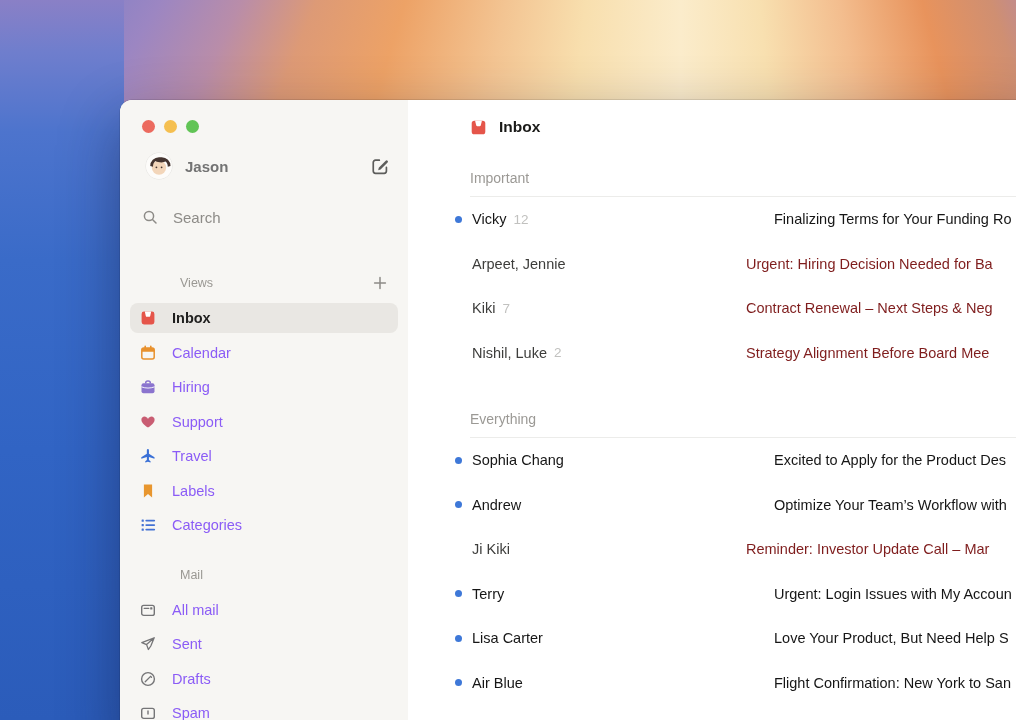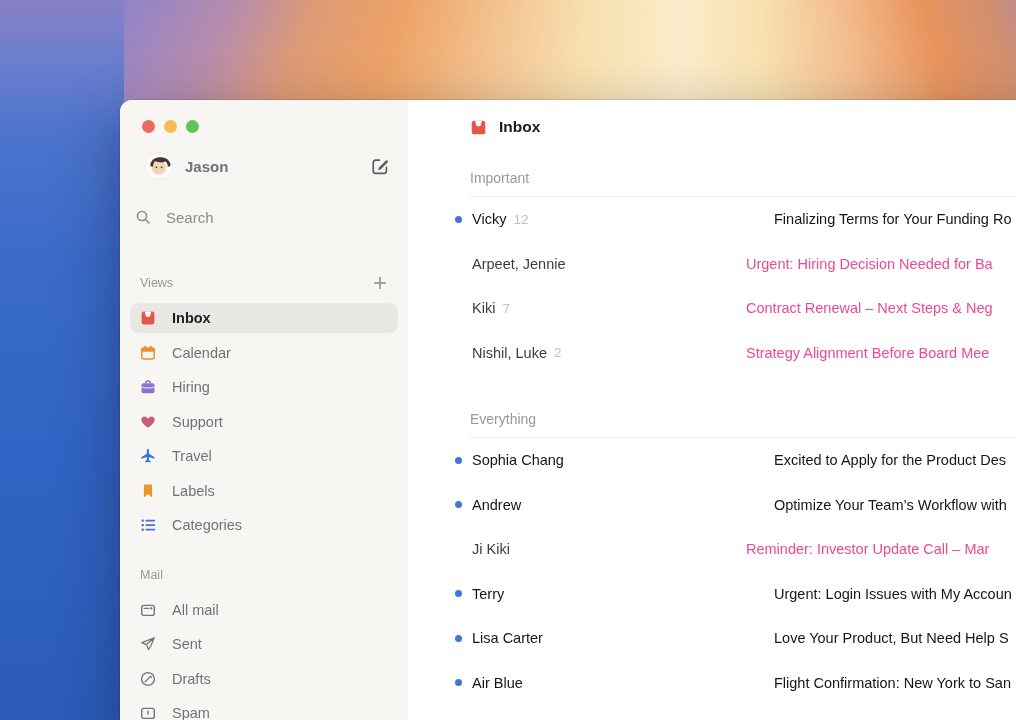--- a/index.html
+++ b/index.html
@@ -16,47 +16,47 @@
     background:#fff;border-radius:12px;display:flex;overflow:hidden;
     box-shadow:0 22px 60px rgba(18,18,48,.42),0 0 0 .5px rgba(0,0,0,.18);}
   
   .sidebar{width:288px;flex:0 0 288px;background:#f7f6f3;display:flex;flex-direction:column;}
   .traffic{display:flex;gap:9px;margin:20px 0 0 22px;}
   .traffic span{width:13px;height:13px;border-radius:50%;display:block;}
   .user-row{margin-top:17px;height:32px;display:flex;align-items:center;padding:0 18px 0 26px;}
   .avatar{width:26px;height:26px;border-radius:50%;overflow:hidden;flex:0 0 26px;box-shadow:0 0 0 .5px rgba(0,0,0,.08);}
   .user-name{margin-left:13px;font-size:15px;font-weight:700;color:#737373;flex:1;}
   .icon-btn{width:20px;height:20px;display:flex;align-items:center;justify-content:center;cursor:pointer;}
-  .search-row{margin-top:20px;height:30px;display:flex;align-items:center;padding-left:15px;gap:15px;}
+  .search-row{margin-top:20px;height:30px;display:flex;align-items:center;padding-left:22px;gap:15px;}
   .search-label{font-size:15px;color:#8d8b87;}
   .section-head{margin:0 18px 0 20px;height:18px;display:flex;align-items:center;}
-  .section-head .sec-label{font-size:12.5px;color:#9a9893;flex:1;}
+  .section-head .sec-label{font-size:12.5px;color:#9a9893;flex:1;margin-left:40px;}
   .side-items{margin-top:11px;}
   .side-item{margin:0 10px 4.5px 10px;height:30px;border-radius:8px;display:flex;align-items:center;padding:0 10px;gap:16px;cursor:pointer;}
   .side-item.selected{background:#e9e7e3;}
-  .side-item .lbl{font-size:14.5px;color:#737373;}
+  .side-item .lbl{font-size:14.5px;color:#8b5cf6;}
   .side-item.selected .lbl{font-weight:700;color:#1f1f1e;}
   .side-icon{width:16px;height:16px;flex:0 0 16px;display:flex;}
   .mt-mail{margin-top:21.5px;}
   .side-items.mail{margin-top:10.5px;}
   
   .main{flex:1;background:#fff;position:relative;overflow:hidden;}
   .main-header{height:54px;display:flex;align-items:center;padding-left:62px;gap:12px;}
   .main-title{font-size:15.5px;font-weight:700;color:#1a1a18;}
   .group-label{height:20px;display:flex;align-items:center;padding-left:62px;font-size:14px;color:#9b9995;}
   .g1 .group-label{margin-top:14px;}
   .g2 .group-label{margin-top:34px;}
   .divider{border-top:1px solid #ececea;margin-left:62px;margin-top:8px;}
   .email-row{height:44.5px;display:flex;align-items:center;padding-left:47px;position:relative;cursor:pointer;}
   .dot-col{width:17px;flex:0 0 17px;display:flex;align-items:center;}
   .unread-dot{width:7px;height:7px;border-radius:50%;background:#3e78d8;}
   .sender{font-size:14.5px;color:#3d3d3b;white-space:nowrap;}
   .email-row.unread .sender{font-weight:400;color:#161616;}
   .count{font-size:13.5px;color:#c1c1bf;margin-left:7px;font-weight:400;}
-  .subject{position:absolute;left:338px;top:0;height:44.5px;display:flex;align-items:center;font-size:14.5px;color:#ec4899;white-space:nowrap;}
+  .subject{position:absolute;left:338px;top:0;height:44.5px;display:flex;align-items:center;font-size:14.5px;color:#7f1d1d;white-space:nowrap;}
   .email-row.unread .subject{font-weight:400;color:#161616;margin-left:28px;}
 </style>
 </head>
 <body>
 
 <div id="stage">
   <div class="left-strip"></div>
 
   <div class="window">
 

